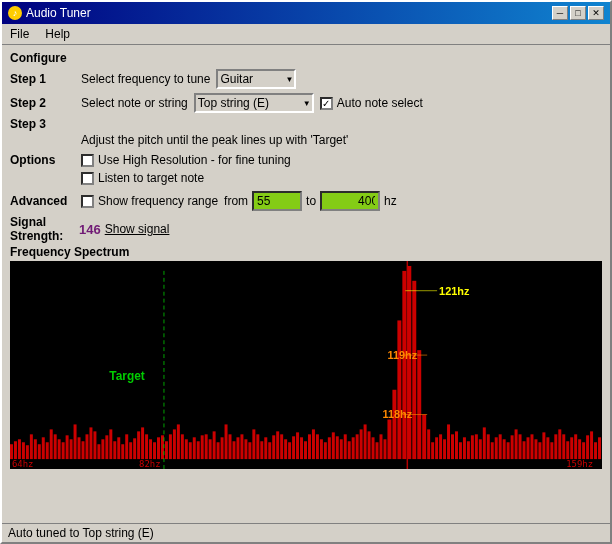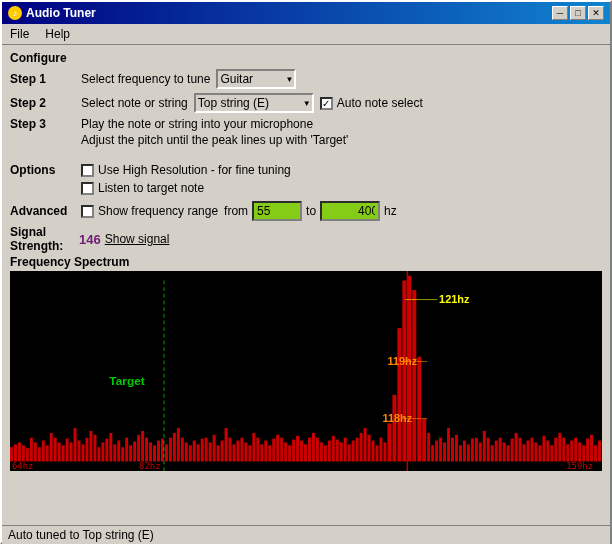--- a/index.html
+++ b/index.html
@@ -41,21 +41,21 @@
       height: 14px;
       background: #ffcc00;
       border-radius: 50%;
       display: flex;
       align-items: center;
       justify-content: center;
       font-size: 9px;
     }
     .title-text {
       font-size: 12px;
-      font-weight: bold;
+      font-weight: normal;
     }
     .title-buttons {
       display: flex;
       gap: 2px;
     }
     .title-btn {
       width: 16px;
       height: 14px;
       background: #d4d0c8;
       border: 1px solid #808080;
@@ -282,27 +282,26 @@
         </select>
       </div>
       <div class="checkbox-row">
         <div class="win-checkbox checked"></div>
         <span class="row-text">Auto note select</span>
       </div>
     </div>
 
     <div class="row">
       <span class="row-label">Step 3</span>
-      <span class="row-text">Play the note or string into your microphone</span>
     </div>
     <div class="row" style="padding-left: 71px; margin-top: -2px;">
       <span class="row-text">Adjust the pitch until the peak lines up with 'Target'</span>
     </div>
 
-    <div class="row" style="margin-top: 12px;">
+    <div class="row" style="margin-top: 2px;">
       <span class="row-label">Options</span>
       <div class="checkbox-row">
         <div class="win-checkbox"></div>
         <span class="row-text">Use High Resolution - for fine tuning</span>
       </div>
     </div>
     <div class="row" style="padding-left: 71px;">
       <div class="checkbox-row">
         <div class="win-checkbox"></div>
         <span class="row-text">Listen to target note</span>

